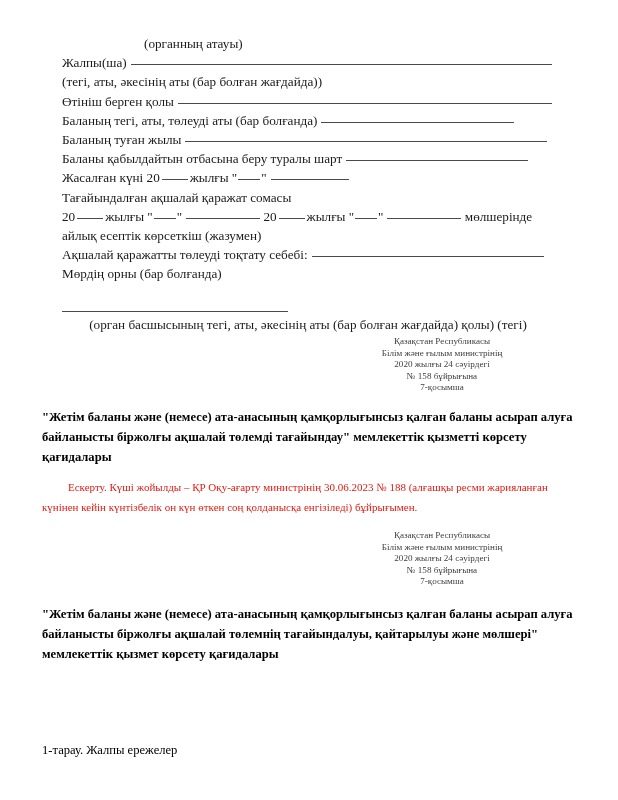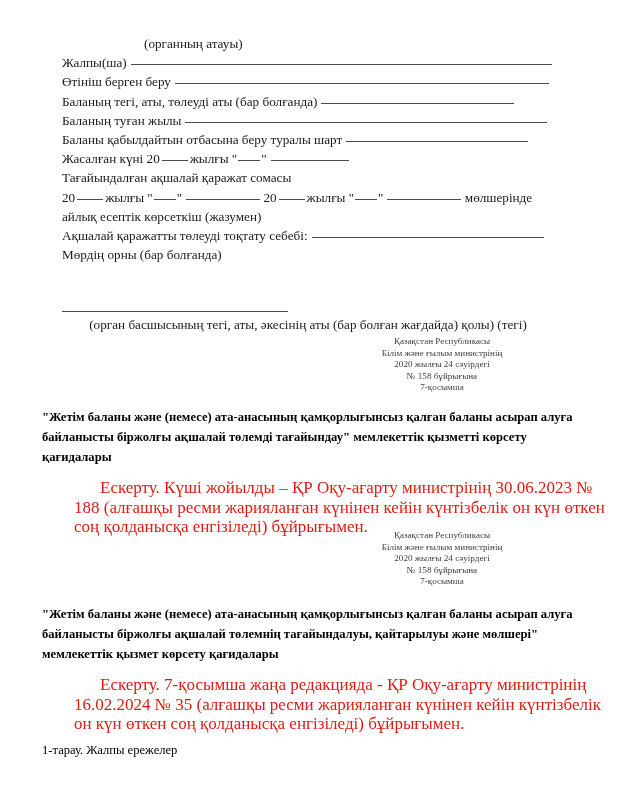--- a/index.html
+++ b/index.html
@@ -84,26 +84,25 @@
     font-weight: bold;
     color: #000000;
     text-align: left;
   }
 
   
   .note {
     position: absolute;
     left: 42px;
     width: 540px;
-    font-size: 17px;
+    font-size: 11px;
     line-height: 19.6px;
     color: #e01b12;
     text-align: left;
     text-indent: 26px;
-    margin-left: 32px;
   }
 
   .chapter {
     position: absolute;
     left: 42px;
     font-size: 12.6px;
     line-height: 19px;
     font-weight: normal;
     color: #000000;
   }
@@ -113,22 +112,23 @@
 
 <div class="page">
 
   <div class="form-area">
 
     <span class="line indent">(органның атауы)</span>
 
 
     <span class="line"><span>Жалпы(ша)</span><span class="fill" style="width:421px;"></span></span>
 
+    <span class="line">(тегі, аты, әкесінің аты (бар болған жағдайда))</span>
 
-    <span class="line"><span>Өтініш берген беру</span><span class="fill" style="width:374px;"></span></span>
+    <span class="line"><span>Өтініш берген қолы</span><span class="fill" style="width:374px;"></span></span>
 
     <span class="line"><span>Баланың тегі, аты, төлеуді аты (бар болғанда)</span><span class="fill" style="width:193px;"></span></span>
 
     <span class="line"><span>Баланың туған жылы</span><span class="fill" style="width:362px;"></span></span>
 
     <span class="line"><span>Баланы қабылдайтын отбасына беру туралы шарт</span><span class="fill" style="width:182px;"></span></span>
 
     <span class="line"><span>Жасалған күні 20</span><span class="fill w-short"></span><span>жылғы</span>&nbsp;<span>"</span><span class="fill w-tiny"></span><span>"</span><span class="fill w-med"></span></span>
 
     <span class="line">Тағайындалған ақшалай қаражат сомасы</span>
@@ -163,17 +163,16 @@
   <div class="stamp" style="top:530px;">
     <div>Қазақстан Республикасы</div>
     <div>Білім және ғылым министрінің</div>
     <div>2020 жылғы 24 сәуірдегі</div>
     <div>№ 158 бұйрығына</div>
     <div>7-қосымша</div>
   </div>
 
   <div class="title" style="top:604px;">"Жетім баланы және (немесе) ата-анасының қамқорлығынсыз қалған баланы асырап алуға байланысты біржолғы ақшалай төлемнің тағайындалуы, қайтарылуы және мөлшері" мемлекеттік қызмет көрсету қағидалары</div>
 
-  <div class="note" style="top:675px;">Ескерту. 7-қосымша жаңа редакцияда - ҚР Оқу-ағарту министрінің 16.02.2024 № 35 (алғашқы ресми жарияланған күнінен кейін күнтізбелік он күн өткен соң қолданысқа енгізіледі) бұйрығымен.</div>
 
   <div class="chapter" style="top:741px;">1-тарау. Жалпы ережелер</div>
 
 </div>
 
 </body></html>

